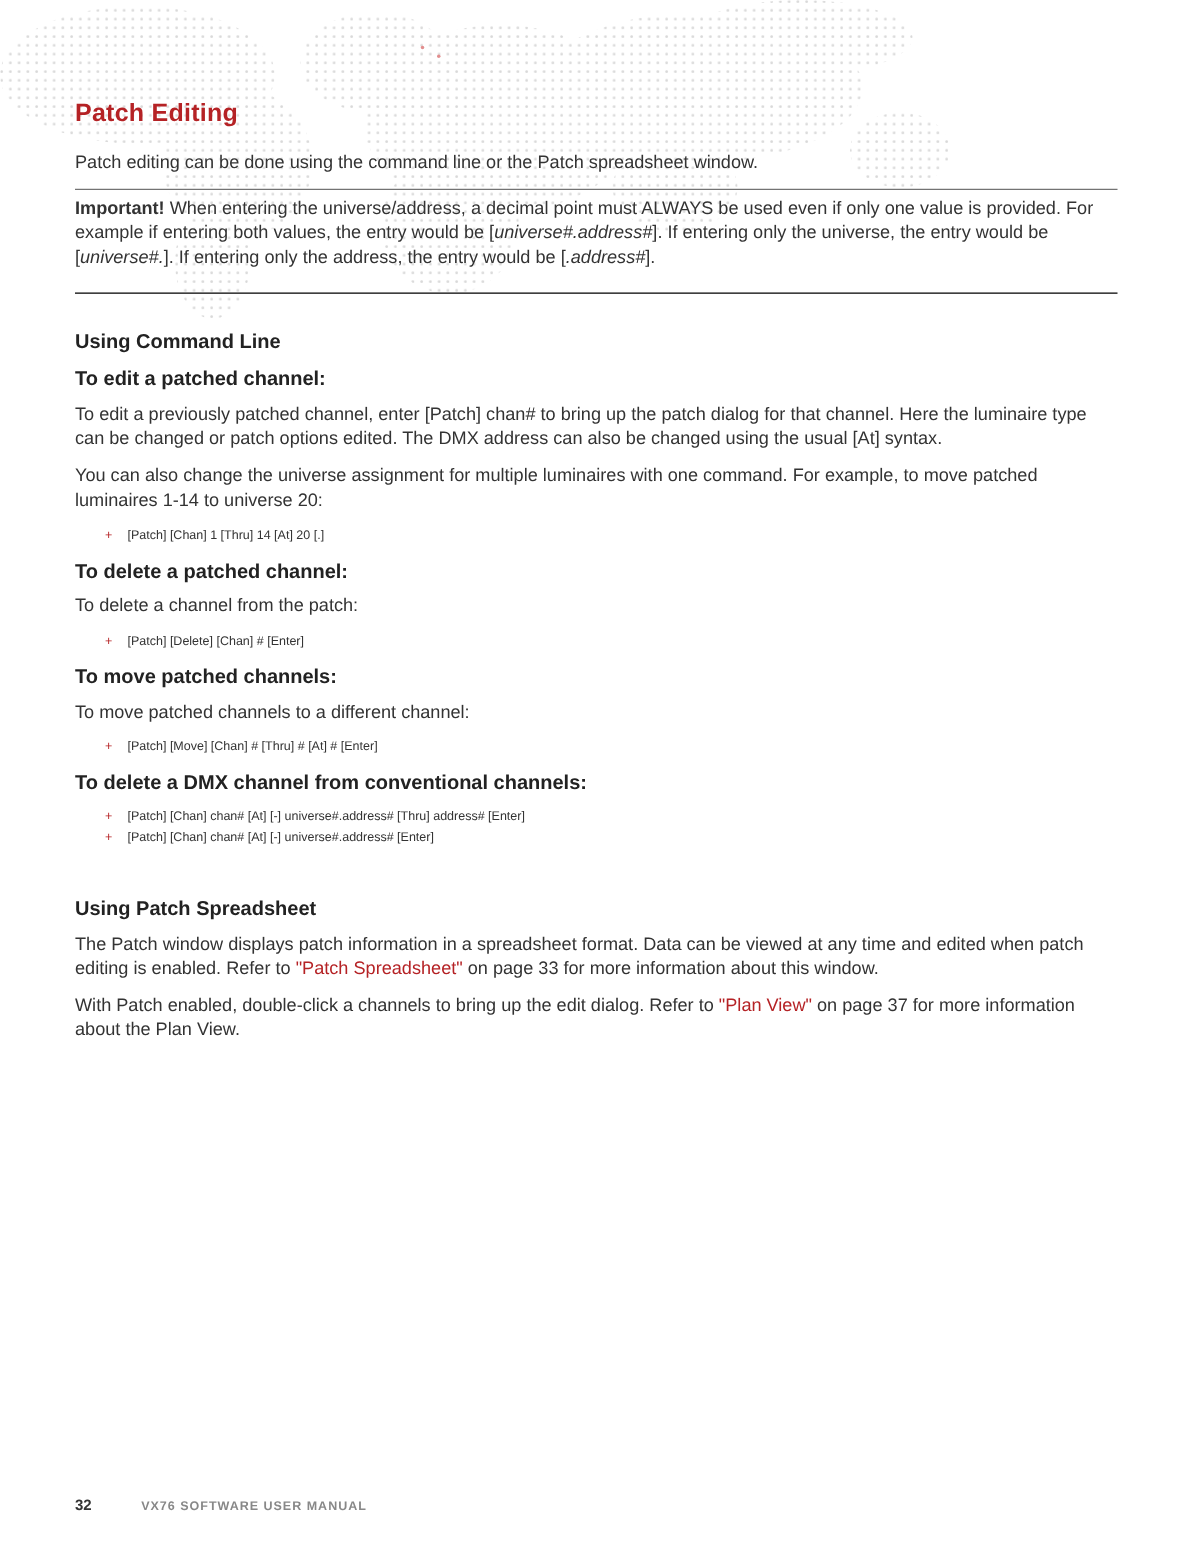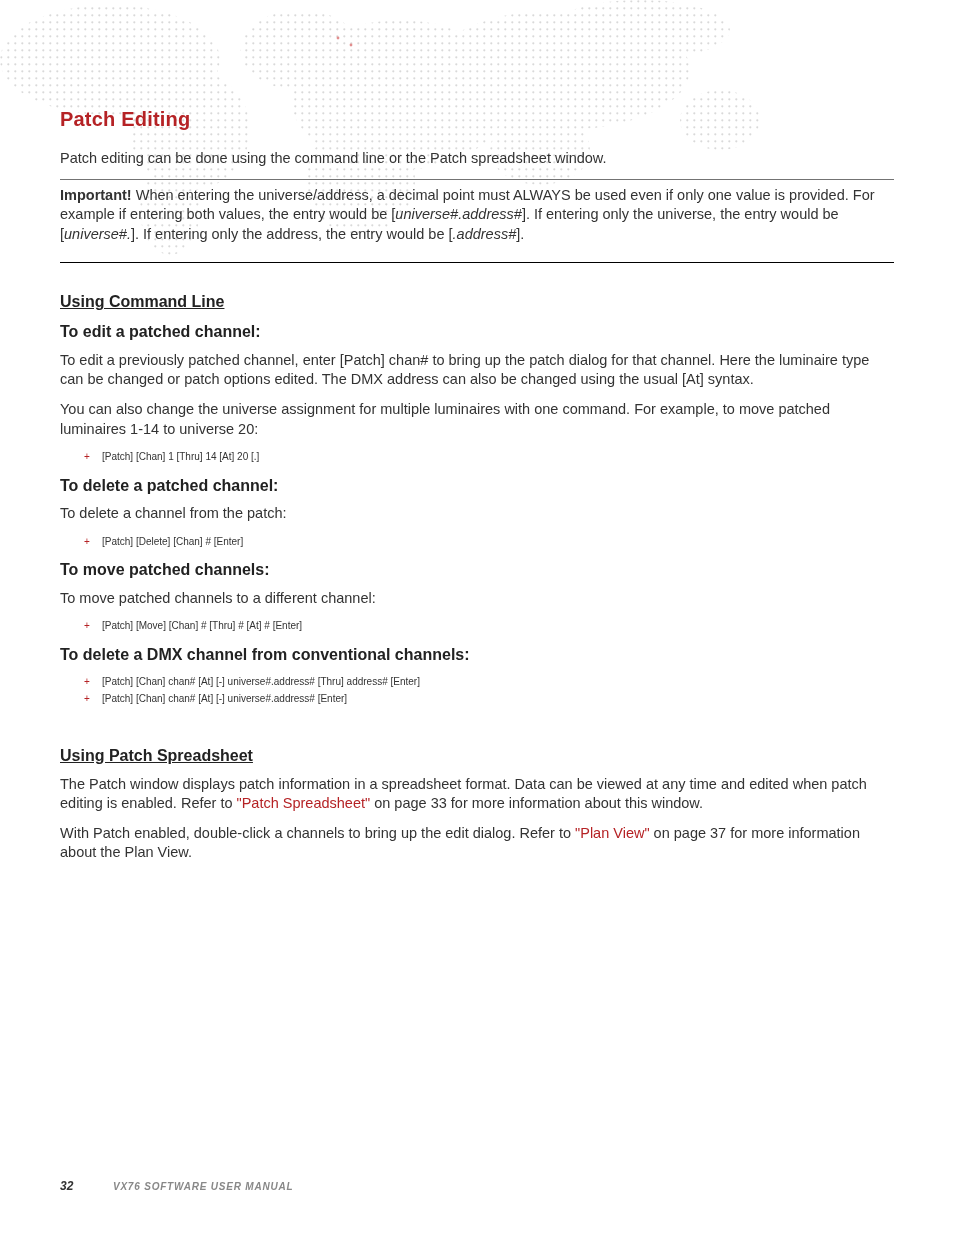--- a/index.html
+++ b/index.html
@@ -19,21 +19,21 @@
     position: absolute;
     top: 0; left: 0; right: 0;
     height: 280px;
     z-index: 0;
     opacity: 0.55;
     pointer-events: none;
   }
   .page {
     position: relative;
     z-index: 1;
-    padding: 108px 60px 40px 60px;
+    padding: 80px 60px 40px 60px;
   }
   h1.patch-editing {
     font-family: Arial, Helvetica, sans-serif;
     font-weight: bold;
     font-size: 20px;
     color: #b52225;
     margin: 0 0 18px 0;
     letter-spacing: 0.2px;
   }
   p {
@@ -49,21 +49,20 @@
     margin: 8px 0 28px 0;
   }
   .important-box .label { font-weight: bold; }
   .italic { font-style: italic; }
   h2.sub {
     font-family: Arial, Helvetica, sans-serif;
     font-weight: bold;
     font-size: 16px;
     color: #222;
     margin: 28px 0 10px 0;
-    text-decoration: underline;
   }
   h2.sub.first { margin-top: 30px; }
   .boldline {
     font-weight: bold;
     font-size: 16px;
     margin: 8px 0 8px 0;
     color: #222;
   }
   ul.pluslist {
     list-style: none;
@@ -84,27 +83,26 @@
     left: 0;
     color: #b52225;
     font-weight: normal;
   }
   a.link, span.link {
     color: #b52225;
     text-decoration: none;
   }
   .footer {
     position: absolute;
-    bottom: 42px;
+    bottom: 24px;
     left: 60px;
     right: 60px;
     font-size: 11px;
     color: #888;
     letter-spacing: 0.5px;
-    font-style: italic;
   }
   .footer .pg {
     font-weight: bold;
     color: #333;
     margin-right: 36px;
     font-size: 12px;
     letter-spacing: 0;
   }
   .footer .manual {
     font-weight: bold;

